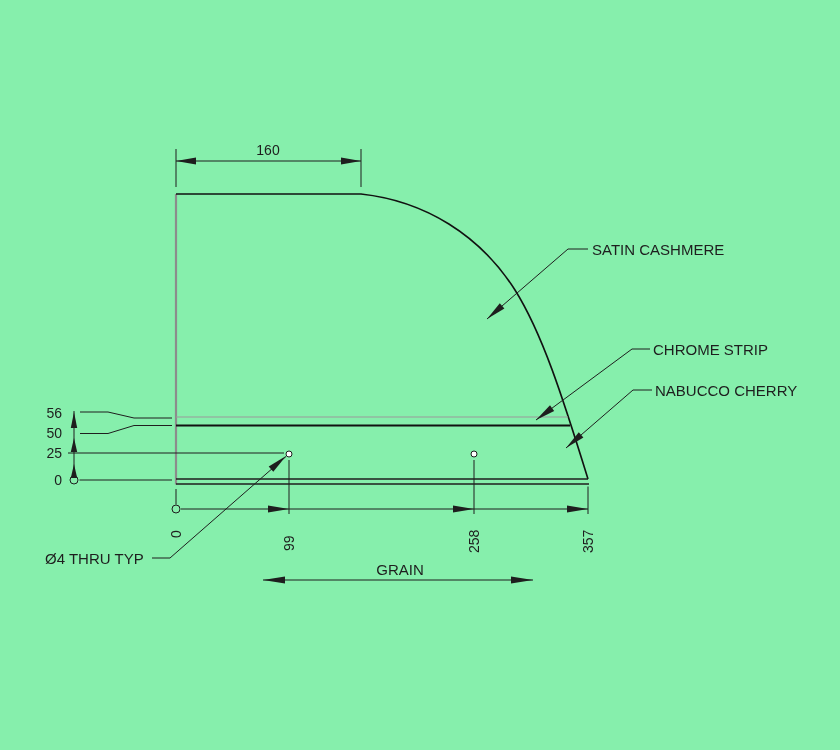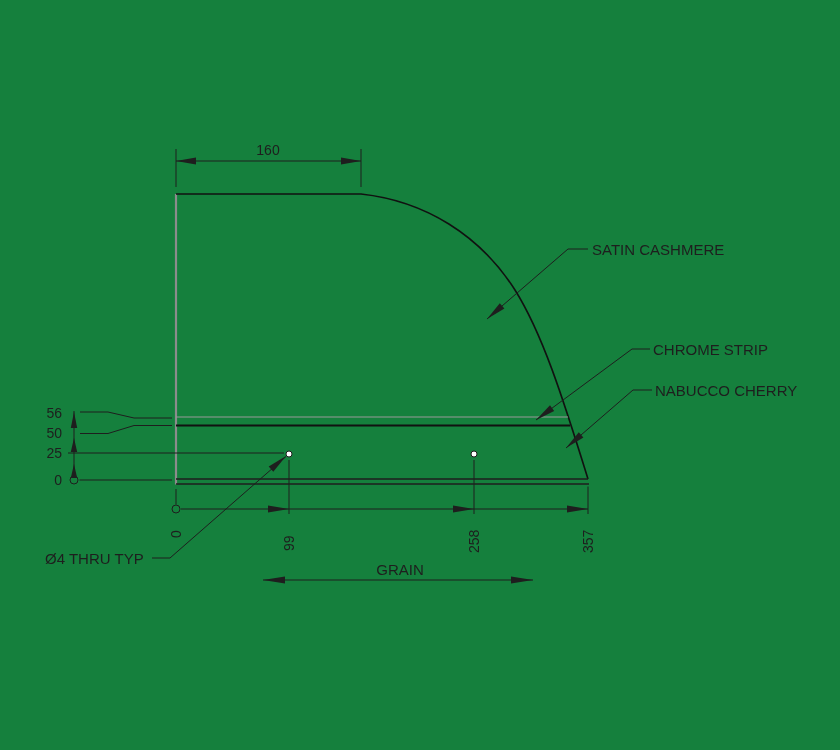--- a/index.html
+++ b/index.html
@@ -1,16 +1,16 @@
 <!DOCTYPE html>
 <html><head>
 <meta charset="utf-8">
 <style>
   html,body{margin:0;padding:0;background:#ffffff;}
-  .stage{position:relative;width:840px;height:750px;background:#15803d;overflow:hidden;
+  .stage{position:relative;width:840px;height:750px;background:#86efac;overflow:hidden;
          font-family:"Liberation Sans", sans-serif;}
   svg{position:absolute;left:0;top:0;}
   .dimline{stroke:#1e1e1e;stroke-width:1;fill:none;}
   .thin-edge{stroke:#1e1e1e;stroke-width:1.4;fill:none;}
   .outline{stroke:#111111;stroke-width:1.6;fill:none;}
   .gray-edge{stroke:#8c8c8c;stroke-width:2.2;fill:none;}
   .gray-thin{stroke:#9a9a9a;stroke-width:1.2;fill:none;}
   .chrome-bold{stroke:#111111;stroke-width:2.2;fill:none;}
   .arrow{fill:#1e1e1e;stroke:none;}
   .dimtext{font-size:14px;fill:#1e1e1e;}

